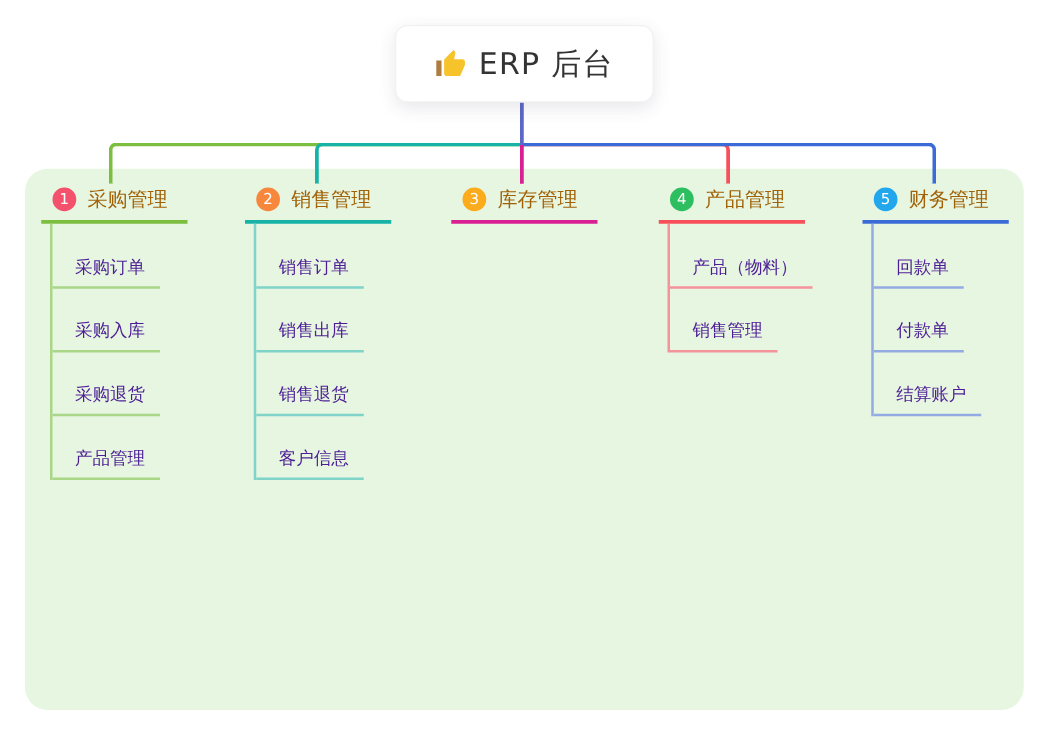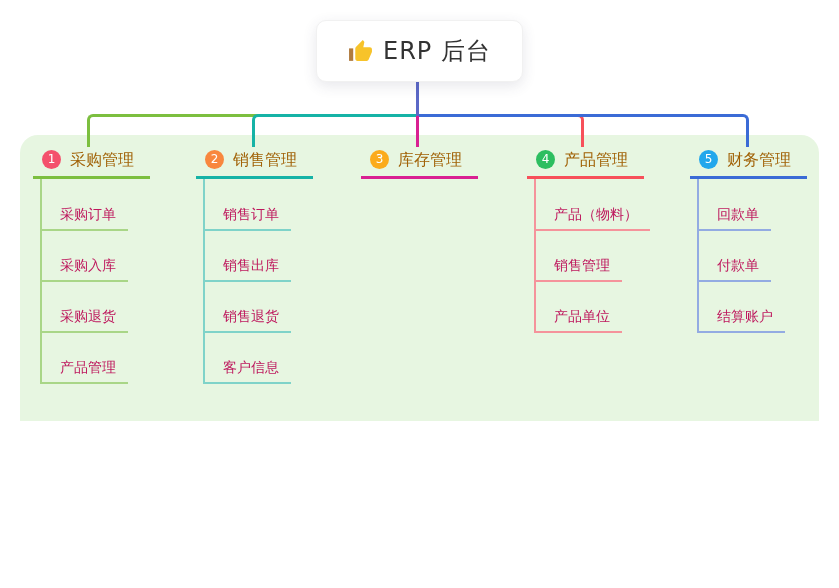--- a/index.html
+++ b/index.html
@@ -2,21 +2,21 @@
 <html><head>
 <meta charset="utf-8">
 <style>
   * { margin: 0; padding: 0; box-sizing: border-box; }
   html, body { background: #ffffff; }
   body { font-family: "DejaVu Sans", "Liberation Sans", sans-serif; }
 
   #canvas {
     position: relative;
     width: 839px;
-    height: 421px;
+    height: 588px;
     overflow: hidden;
     background: #ffffff;
   }
 
   
   .panel {
     position: absolute;
     left: 20px; top: 135px;
     width: 799px; height: 433px;
     background: #e7f6e1;
@@ -89,21 +89,21 @@
     margin-left: 7px;
     width: max-content;
     border-left: 2px solid;
   }
   .child {
     width: max-content;
     padding: 26px 12px 6px 18px;
     border-bottom: 2px solid;
     font-size: 14px;
     line-height: 17px;
-    color: #be185d;
+    color: #4c1d95;
   }
   .children .child:first-child { padding-top: 27px; }
 </style>
 </head>
 <body>
 
 <div id="canvas">
 
   <div class="panel"></div>
 
@@ -157,21 +157,20 @@
         </div>
       </div>
       <div class="branch" style="left: 527px;">
         <div class="branch-header" style="border-bottom-color: rgb(247, 80, 90);">
           <span class="badge" style="background: rgb(45, 190, 96);">4</span>
           <span class="branch-title">产品管理</span>
         </div>
         <div class="children" style="border-left-color: rgb(245, 147, 155);">
           <div class="child" style="border-bottom-color: rgb(245, 147, 155);">产品（物料）</div>
           <div class="child" style="border-bottom-color: rgb(245, 147, 155);">销售管理</div>
-          <div class="child" style="border-bottom-color: rgb(245, 147, 155);">产品单位</div>
         </div>
       </div>
       <div class="branch" style="left: 690px;">
         <div class="branch-header" style="border-bottom-color: rgb(59, 107, 214);">
           <span class="badge" style="background: rgb(34, 167, 236);">5</span>
           <span class="branch-title">财务管理</span>
         </div>
         <div class="children" style="border-left-color: rgb(147, 171, 226);">
           <div class="child" style="border-bottom-color: rgb(147, 171, 226); text-align: right;">回款单</div>
           <div class="child" style="border-bottom-color: rgb(147, 171, 226);">付款单</div>

